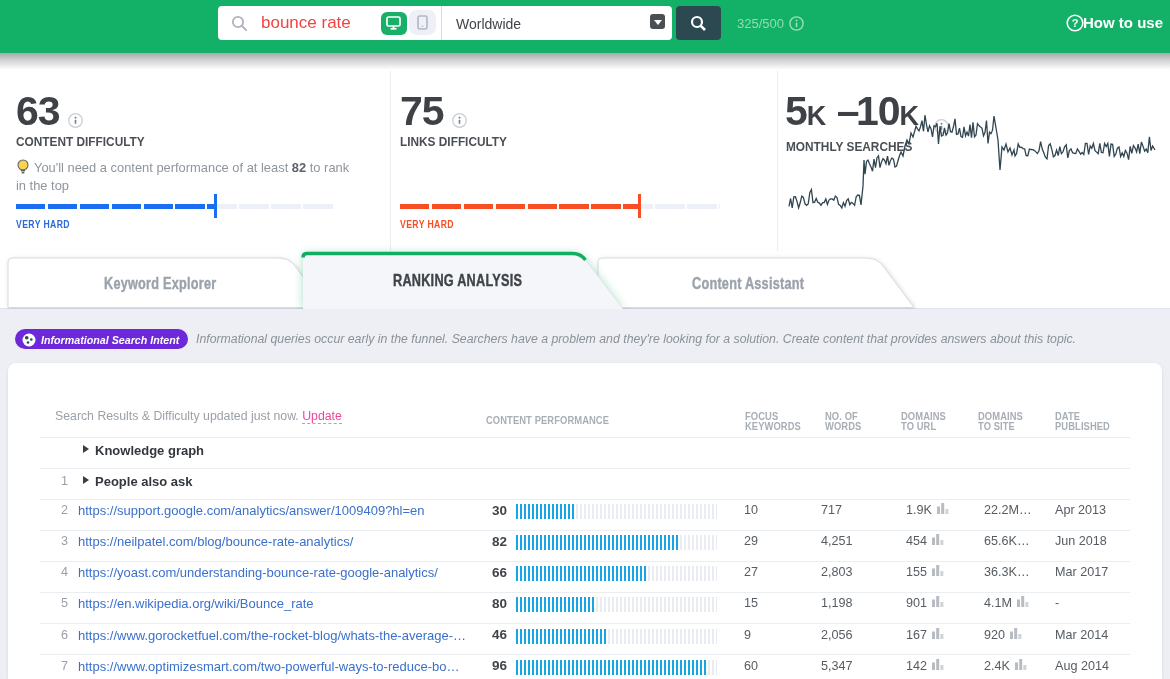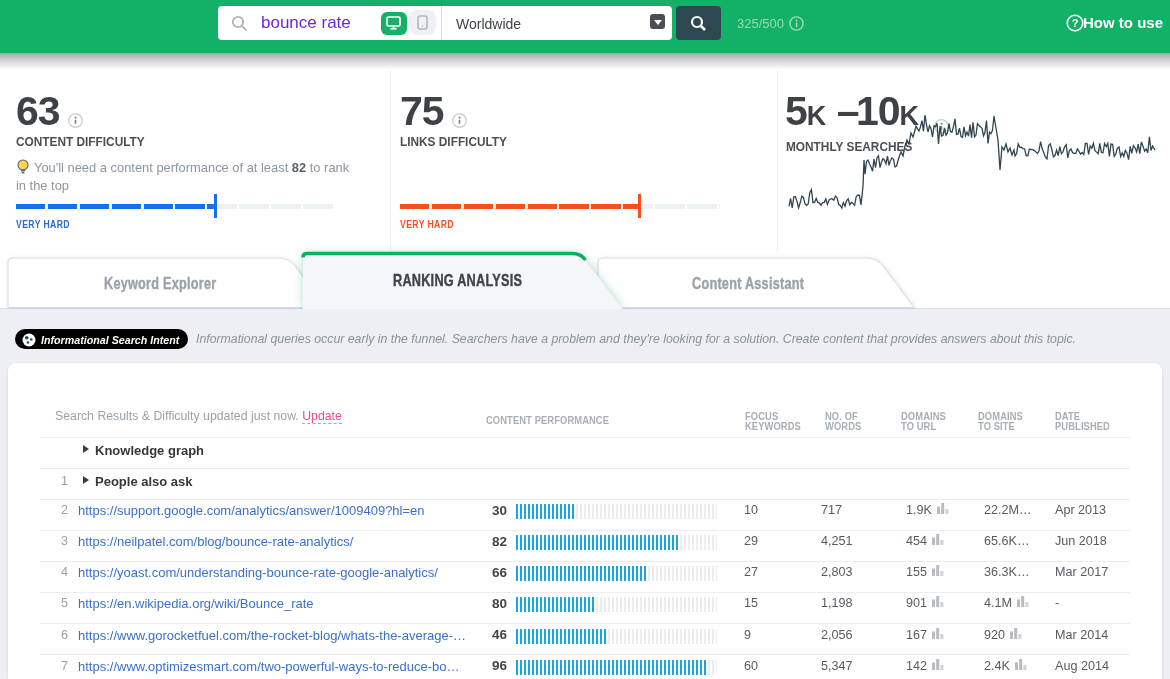--- a/index.html
+++ b/index.html
@@ -2,21 +2,21 @@
 <html><head>
 <meta charset="utf-8">
 <style>
 * { margin:0; padding:0; box-sizing:border-box; }
 html,body { width:1170px; height:679px; overflow:hidden; background:#fff; font-family:"Liberation Sans", sans-serif; }
 .abs { position:absolute; }
 
 #hdr { position:absolute; left:0; top:0; width:1170px; height:53px; background:#13b167; }
 #hdr-title { position:absolute; left:17px; top:14px; color:#fff; font-size:21px; font-weight:bold; letter-spacing:0.2px; }
 #sbox { position:absolute; left:218px; top:6px; width:454px; height:34px; background:#fff; border-radius:4px; }
-#sbox .q { position:absolute; left:43px; top:7px; font-size:17px; color:#6d28d9; }
+#sbox .q { position:absolute; left:43px; top:7px; font-size:17px; color:#ef4444; }
 #devbtn { position:absolute; left:162.5px; top:5.5px; width:26px; height:23px; background:#18af68; border-radius:6px; }
 #phonebtn { position:absolute; left:191px; top:4px; width:27px; height:25px; background:#eef0f5; border-radius:8px; }
 #sep1 { position:absolute; left:223px; top:0px; width:1px; height:34px; background:#d8dbe0; }
 #ww { position:absolute; left:238px; top:10px; font-size:14px; color:#3e444a; }
 #flagbox { position:absolute; left:432px; top:8px; width:15px; height:15px; background:#4b4f54; border-radius:3px; }
 #flagbox:after { content:""; position:absolute; left:3.5px; top:6px; width:0; height:0; border-left:4px solid transparent; border-right:4px solid transparent; border-top:5px solid #fff; }
 #gobtn { position:absolute; left:676px; top:6px; width:45px; height:34px; background:#2c4850; border-radius:4px; }
 #quota { position:absolute; left:737px; top:16px; font-size:13px; color:#93dcb2; }
 #quotainfo { position:absolute; left:789px; top:16px; }
 #howto { position:absolute; right:7px; top:14px; color:#fff; font-size:15px; font-weight:bold; }
@@ -35,21 +35,21 @@
 .seg-fill.red { background:repeating-linear-gradient(90deg,#f94d23 0px,#f94d23 29.4px,rgba(0,0,0,0) 29.4px,rgba(0,0,0,0) 31.9px); }
 .marker { position:absolute; width:3px; height:24px; top:-10px; }
 .vh { position:absolute; font-size:10.8px; font-weight:bold; letter-spacing:0.5px; transform:scaleX(0.8); transform-origin:0 0; }
 .info-ic { position:absolute; }
 
 #tabstrip { position:absolute; left:0; top:253px; width:1170px; height:55px; background:#fff; }
 #lavband { position:absolute; left:0; top:308px; width:1170px; height:371px; background:#edeff5; border-top:1px solid #dfe2ea; }
 #tabsvg { position:absolute; left:0; top:244px; }
 .tablbl { position:absolute; font-size:16.5px; font-weight:bold; letter-spacing:0.3px; transform:scaleX(0.77); transform-origin:0 0; white-space:nowrap; -webkit-text-stroke:0.4px currentColor; }
 
-#pill { position:absolute; left:15px; top:329px; height:20px; background:#000000; border-radius:10px; color:#fff; font-size:10.7px; font-weight:bold; font-style:italic; padding:4.5px 9px 0 26px; }
+#pill { position:absolute; left:15px; top:329px; height:20px; background:#6d28d9; border-radius:10px; color:#fff; font-size:10.7px; font-weight:bold; font-style:italic; padding:4.5px 9px 0 26px; }
 #intdesc { position:absolute; left:196px; top:332px; font-size:12.3px; font-style:italic; color:#8b9199; }
 
 #tpanel { position:absolute; left:8px; top:363px; width:1154px; height:316px; background:#fff; border-radius:8px 8px 0 0; box-shadow:0 1px 3px rgba(40,50,60,0.12); }
 .thdr { position:absolute; font-size:10.2px; font-weight:bold; color:#a8aeb6; letter-spacing:0.1px; line-height:10px; transform:scaleX(0.92); transform-origin:0 0; }
 #updnote { position:absolute; left:55px; top:409px; font-size:12.3px; color:#9ba1a9; }
 #updnote a { color:#ec4899; text-decoration:none; border-bottom:1px dashed #8fabe0; }
 .rline { position:absolute; left:40px; width:1090px; height:1px; background:#eaedf1; }
 .rnum { position:absolute; width:28px; text-align:right; font-size:12.6px; color:#9aa0a8; }
 .rurl { position:absolute; left:78px; font-size:13px; color:#3b70cc; }
 .rbold { position:absolute; font-size:13px; font-weight:bold; color:#34383c; }

